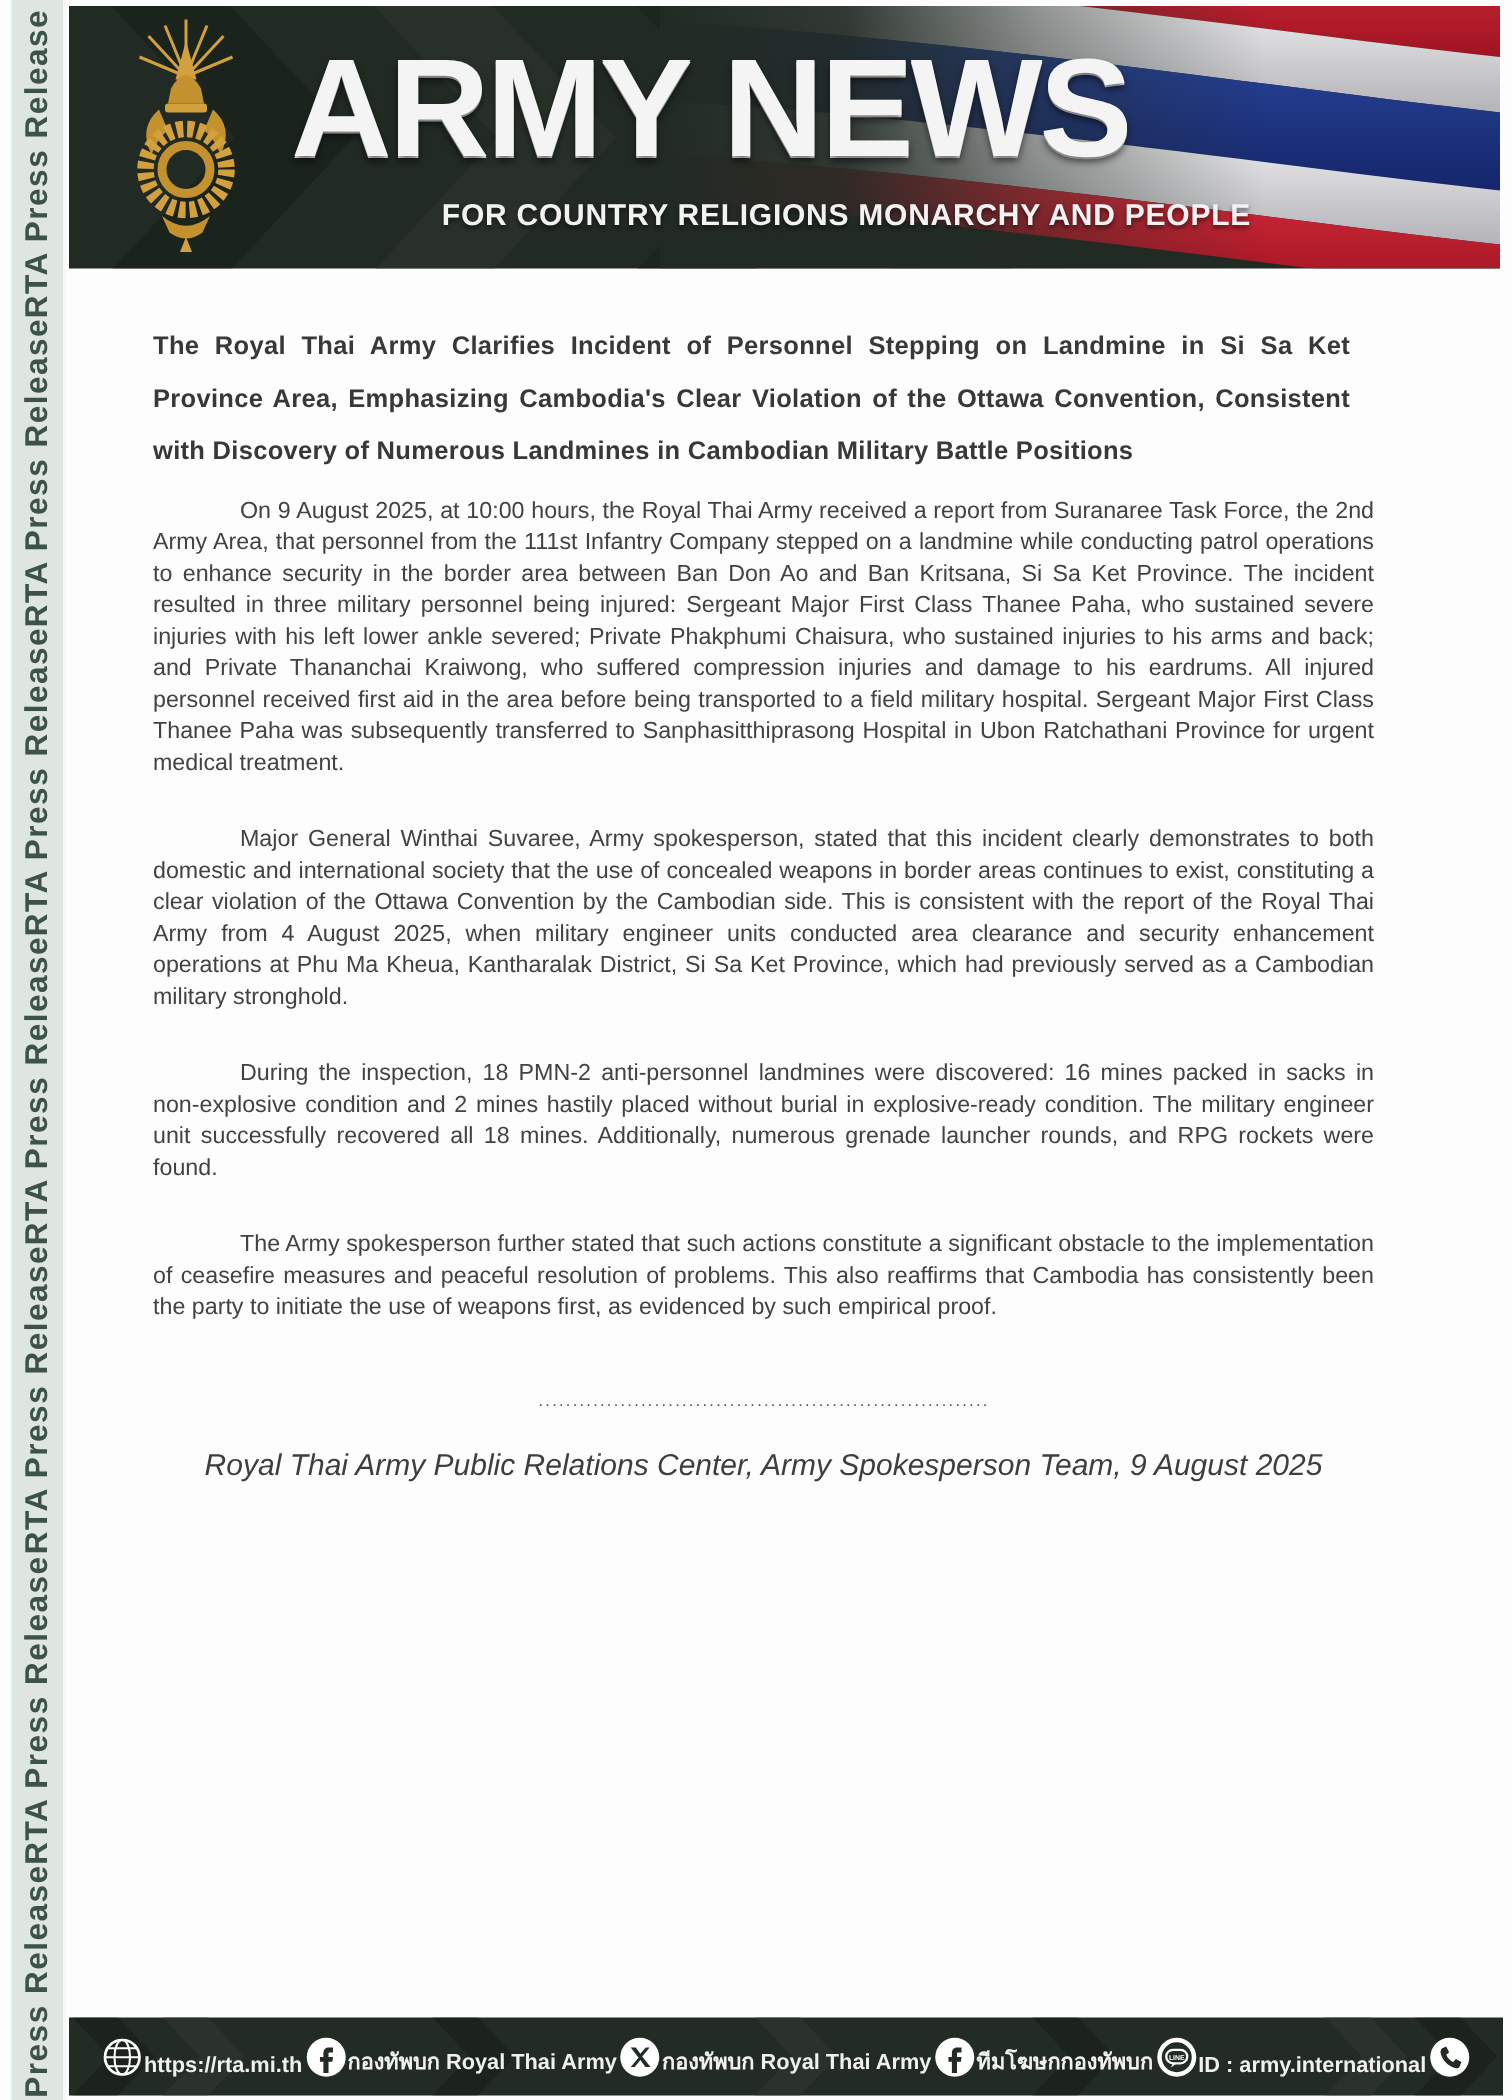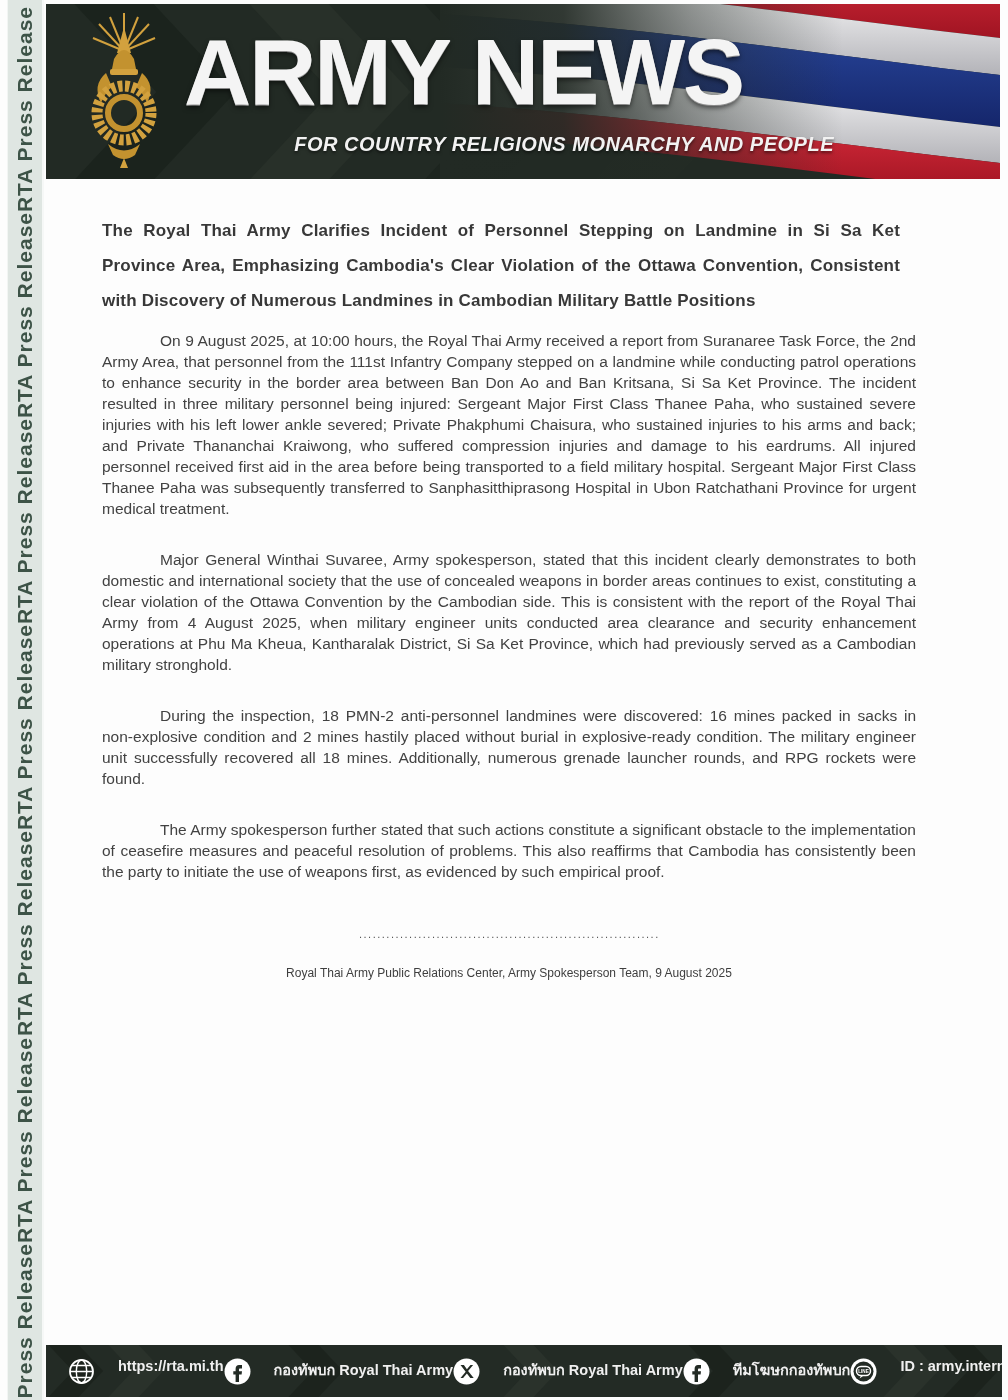--- a/index.html
+++ b/index.html
@@ -14,40 +14,40 @@
                  color:#3d5347;font-size:21px;font-weight:bold;letter-spacing:1px;white-space:nowrap;}
   
   .main{position:absolute;left:46px;top:0;width:962px;height:1400px;}
   
   .header{position:relative;margin:4px 8px 0 0;height:175px;background:#222a24;overflow:hidden;}
   .header svg.chevrons{position:absolute;left:0;top:0;}
   .flag-wrap{position:absolute;right:0;top:0;width:560px;height:175px;}
   .flag-fade{position:absolute;right:0;top:0;width:560px;height:175px;
              background:linear-gradient(90deg,#222a24 0%,rgba(34,42,36,.92) 22%,rgba(34,42,36,.45) 45%,rgba(34,42,36,0) 72%);}
   .emblem{position:absolute;left:42px;top:7px;}
-  .army-title{position:absolute;left:138px;top:22px;font-size:93px;font-weight:bold;
+  .army-title{position:absolute;left:148px;top:22px;font-size:93px;font-weight:bold;
               letter-spacing:-2px;color:#f4f4f4;line-height:1;
               text-shadow:0 3px 5px rgba(0,0,0,.55),0 1px 0 #ffffff;}
   .army-sub{position:absolute;right:166px;top:129px;font-size:20px;font-weight:bold;
-            letter-spacing:.5px;color:#f2f2f2;text-shadow:0 2px 3px rgba(0,0,0,.5);font-style:italic;}
+            letter-spacing:.5px;color:#f2f2f2;text-shadow:0 2px 3px rgba(0,0,0,.5);}
   
   .body{padding:34px 92px 0 56px;color:#3e3e3e;}
   .headline{font-size:17px;font-weight:bold;color:#383838;line-height:35px;
             text-align:justify;margin:0 16px 12px 0;letter-spacing:.2px;}
   .body p{font-size:15.5px;line-height:21px;text-align:justify;margin:0 0 30px 0;
           text-indent:58px;color:#424242;}
   .divider{margin:46px auto 0 auto;text-align:center;font-size:11px;letter-spacing:1.5px;
            color:#555;white-space:nowrap;overflow:hidden;width:300px;}
-  .attribution{margin-top:26px;text-align:center;font-size:12px;color:#3e3e3e;}
+  .attribution{margin-top:26px;text-align:center;font-size:20px;color:#3e3e3e;font-style:italic;}
   
   .footer{position:absolute;left:0;right:6px;bottom:3px;height:52px;background:#232b25;
           overflow:hidden;}
   .footer-items{position:absolute;left:0;top:0;right:0;bottom:0;display:flex;align-items:center;
                 justify-content:space-between;padding:0 22px;}
-  .f-item{display:flex;align-items:flex-start;gap:23px;}
+  .f-item{display:flex;align-items:flex-end;gap:1px;}
   .f-item .label{color:#f0f0f0;font-size:14.5px;font-weight:bold;white-space:nowrap;}
 </style>
 </head>
 <body>
 
 <div class="page">
 
   <div class="sidebar">
     <div class="sidebar-label">RTA Press Release</div>
     <div class="sidebar-label">RTA Press Release</div>

